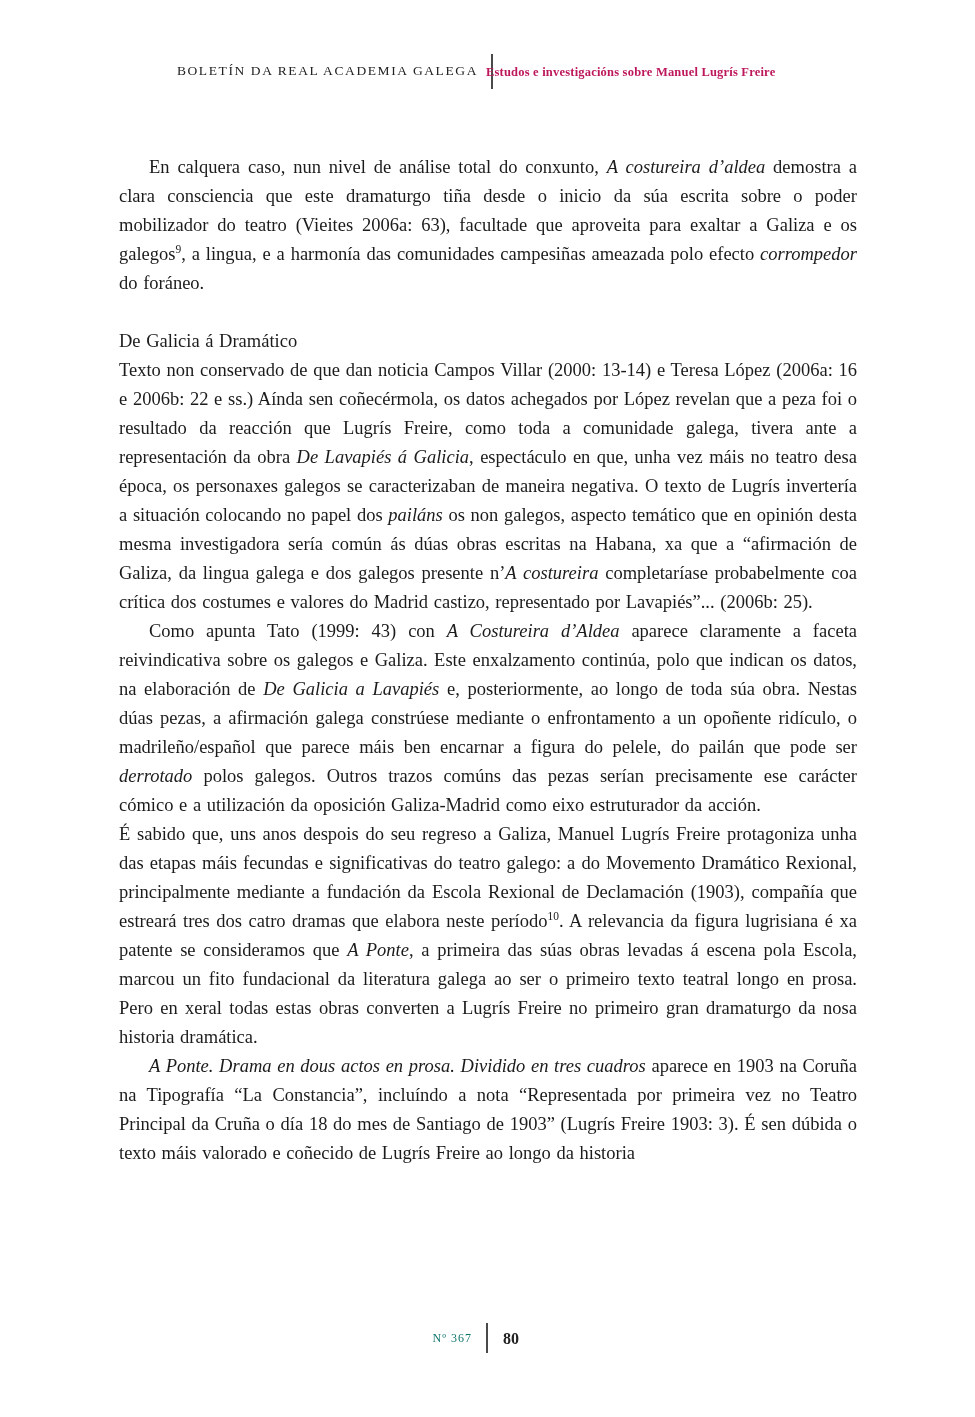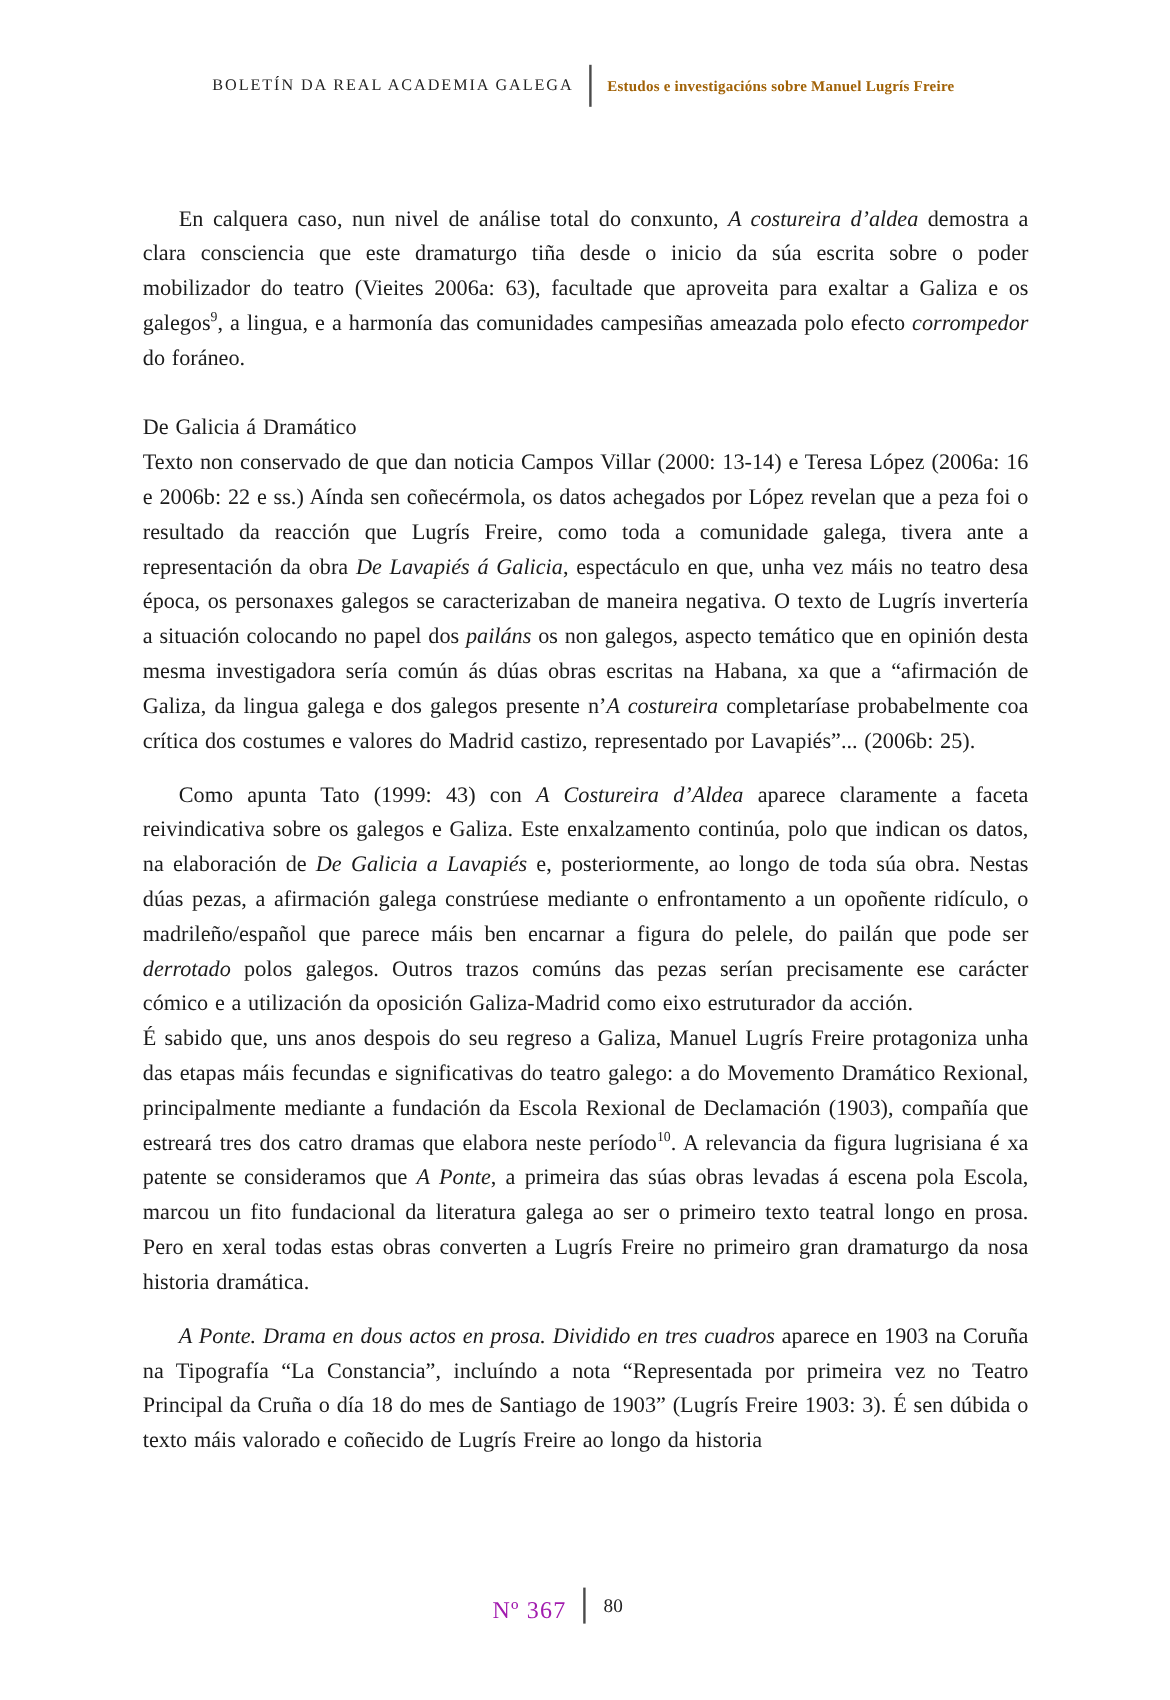--- a/index.html
+++ b/index.html
@@ -28,41 +28,41 @@
     position: absolute;
     top: 54px;
     left: 491px;
     width: 1.5px;
     height: 35px;
     background: #4a4a4a;
   }
   .header-right {
     position: absolute;
     top: 65px;
-    left: 506px;
+    left: 486px;
     font-size: 12.5px;
     font-weight: 700;
     letter-spacing: 0.2px;
     white-space: nowrap;
-    color: #a16207;
+    color: #be185d;
   }
 
   
   .body-text {
     position: absolute;
     top: 153px;
     left: 119px;
     width: 738px;
     font-size: 18.5px;
     line-height: 29px;
     text-align: justify;
     word-spacing: 1px;
   }
   .para { text-indent: 0; }
-  .para.indent { text-indent: 30px; margin-top: 16px; }
+  .para.indent { text-indent: 30px; }
   .heading {
     font-size: 18.5px;
     font-weight: normal;
     margin-top: 29px;
     text-align: left;
   }
   .heading.smallcaps {
     font-variant: small-caps;
     letter-spacing: 0.6px;
   }
@@ -71,39 +71,39 @@
     font-size: 0.62em;
     vertical-align: super;
     line-height: 0;
   }
 
   
   .footer-issue {
     position: absolute;
     top: 1331px;
     right: 503px;
-    font-size: 20px;
+    font-size: 12px;
     letter-spacing: 1px;
     white-space: nowrap;
-    color: #a21caf;
+    color: #0f766e;
   }
   .footer-divider {
     position: absolute;
     top: 1323px;
     left: 486px;
     width: 1.5px;
     height: 30px;
     background: #4a4a4a;
   }
   .footer-page {
     position: absolute;
     top: 1330px;
     left: 503px;
     font-size: 16px;
-    font-weight: 400;
+    font-weight: 700;
     color: #222;
   }
 </style>
 </head>
 <body>
 
 <div class="page">
 
   <div class="header-left">BOLETÍN DA REAL ACADEMIA GALEGA</div>
   <div class="header-divider"></div>

